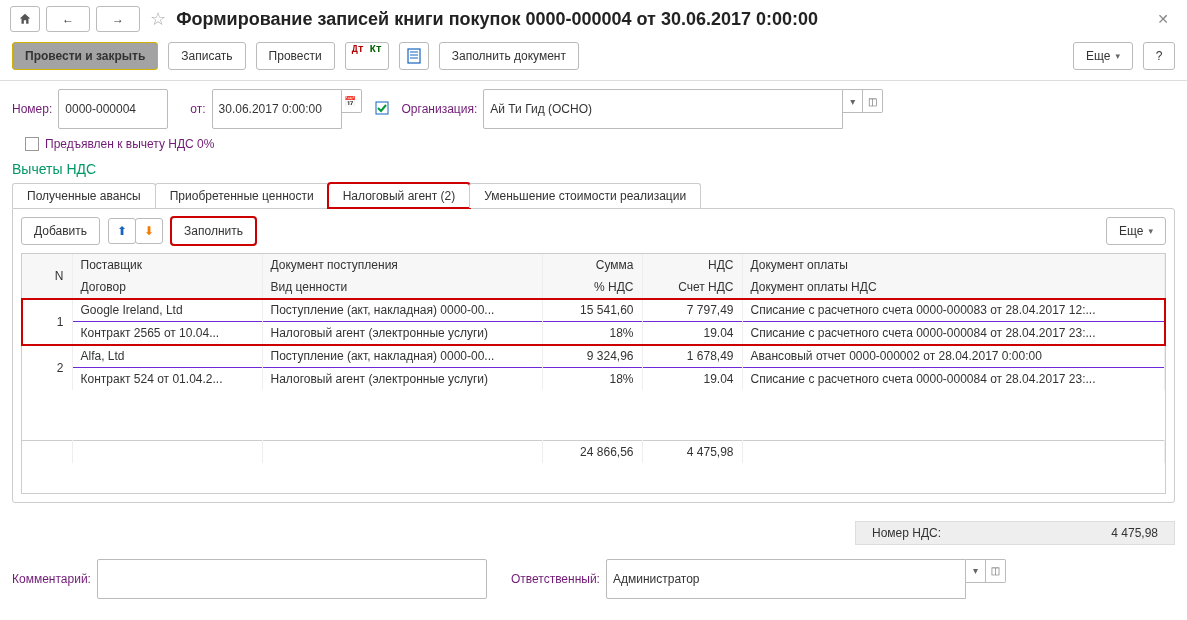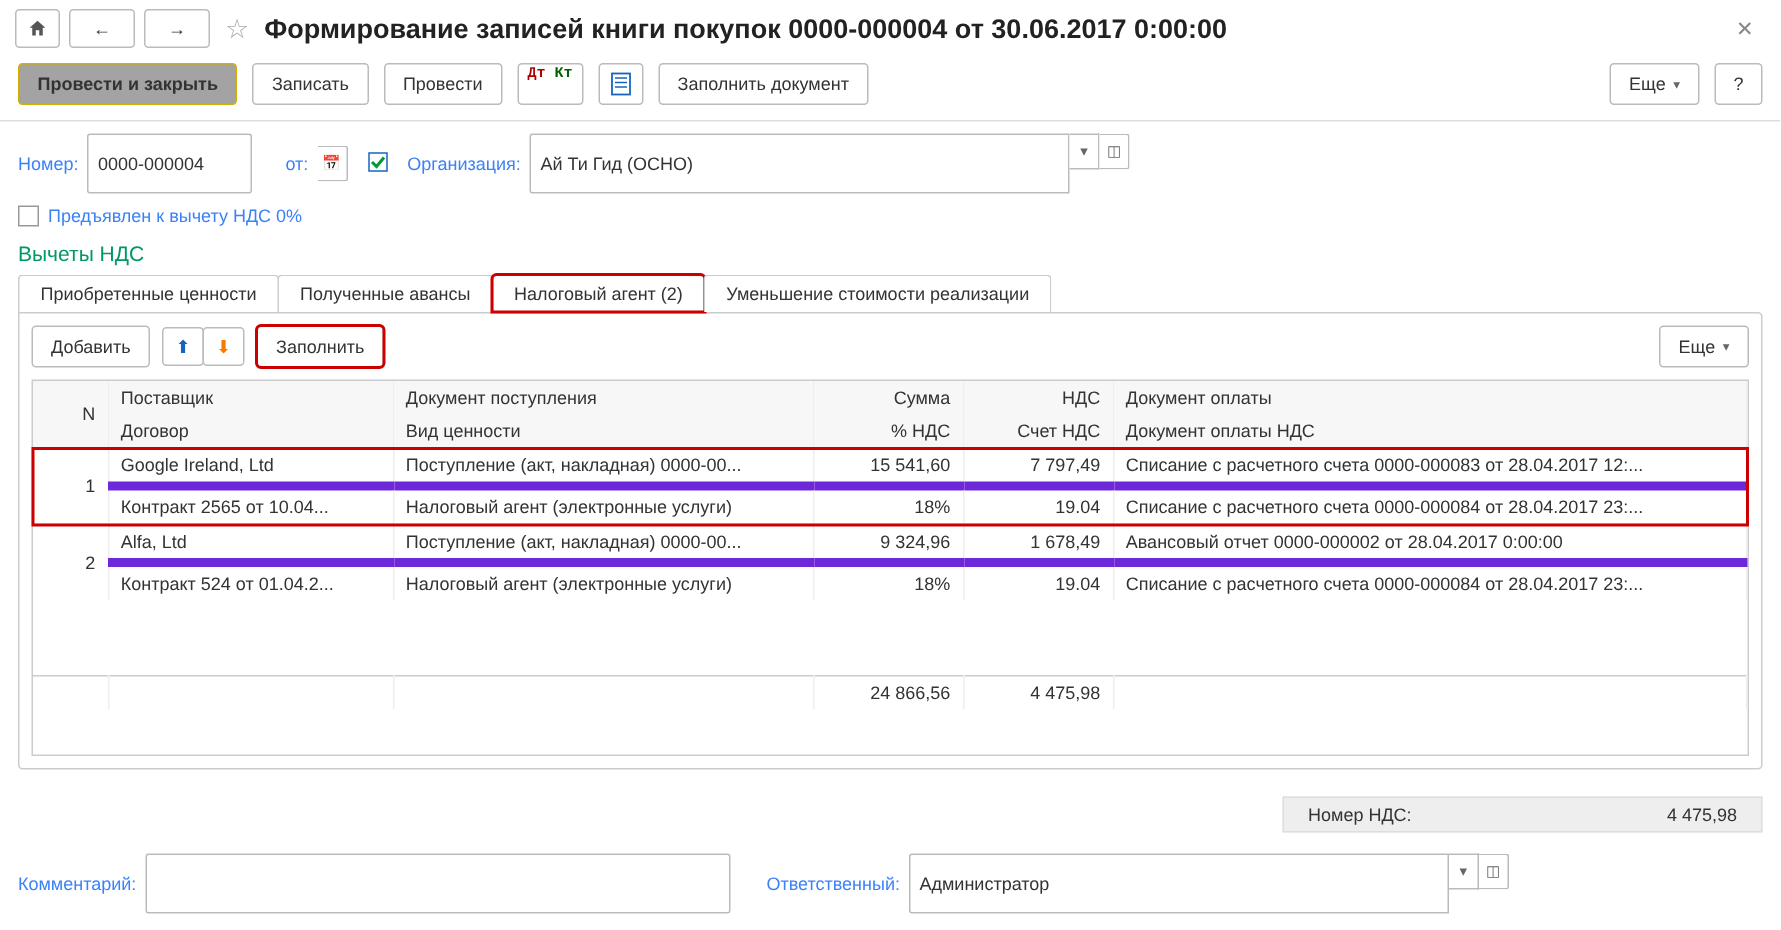--- a/index.html
+++ b/index.html
@@ -88,21 +88,21 @@
     display: inline-flex; align-items: center; justify-content: center;
     cursor: pointer; background:#fff;
   }
   .spacer { flex: 1; }
   .form-row {
     display: flex;
     align-items: center;
     gap: 6px;
     padding: 8px 12px 4px;
   }
-  .label { color: #3b82f6; }
+  .label { color: #701a75; }
   .input {
     border: 1px solid #bbb;
     height: 40px;
     padding: 0 6px;
     font-size: 12px;
     background: #fff;
     display: inline-flex;
     align-items: center;
     border-radius: 2px;
   }
@@ -110,21 +110,21 @@
   .input-group .input { border-radius: 2px 0 0 2px; }
   .input-group .sbtn {
     border: 1px solid #bbb;
     border-left: none;
     width: 20px; height: 24px;
     display:inline-flex; align-items:center; justify-content:center;
     background:#fff; cursor:pointer;
     font-size:10px; color:#666;
   }
   .input-group .sbtn:last-child { border-radius: 0 2px 2px 0; }
-  .check-row { display:flex; align-items:center; gap:6px; padding: 4px 12px 8px; }
+  .check-row { display:flex; align-items:center; gap:6px; padding: 4px 25px 8px; }
   .checkbox { width:14px; height:14px; border:1px solid #999; background:#fff; cursor:pointer; }
   .section-title { color:#009966; font-size:14px; padding: 2px 12px 6px; }
   .tabs {
     display:flex; gap:0; padding: 0 12px;
   }
   .tab {
     border:1px solid #ccc;
     border-bottom:none;
     background:#fff;
     padding: 5px 14px;
@@ -148,21 +148,21 @@
     background:#fff; cursor:pointer;
   }
   .arrow-up { color:#1565c0; }
   .arrow-down { color:#f57c00; }
   .table-wrap { margin-top:8px; border:1px solid #ccc; }
   table { border-collapse: collapse; width:100%; table-layout:fixed; }
   th, td { font-size:12px; text-align:left; padding:4px 8px; overflow:hidden; white-space:nowrap; text-overflow:ellipsis; border-right:1px solid #eee;}
   th { background:#f7f7f7; font-weight:normal; color:#333; border-bottom:1px solid #ddd; }
   thead tr:first-child th { border-bottom:none; }
   thead tr:last-child th { border-bottom:1px solid #ccc; }
-  tbody tr td { border-top:6px solid #6d28d9; }
+  tbody tr td { border-top:1px solid #6d28d9; }
   tbody tr.row-start td { border-top:1px solid #e0e0e0; }
   .col-n { width:50px; text-align:right; }
   .col-supplier { width:190px; }
   .col-doc { width:280px; }
   .col-sum { width:100px; text-align:right; }
   .col-nds { width:100px; text-align:right; }
   .col-pay { width:auto; }
   tbody.row1 { outline:2px solid #c00; outline-offset:-1px; }
   .table-footer td { border-top:1px solid #ccc; font-weight:normal; }
   .empty-row td { height: 50px; border:none; }
@@ -214,20 +214,21 @@
   <div class="spacer"></div>
   <button class="btn btn-dropdown">Еще</button>
   <button class="btn" style="width:32px">?</button>
 </div>
 
 <div class="form-row">
   <span class="label">Номер:</span>
   <span class="input" style="width:110px">0000-000004</span>
   <span class="label" style="margin-left:16px">от:</span>
   <div class="input-group">
+    <span class="input" style="width:130px">30.06.2017  0:00:00</span>
     <span class="sbtn">📅</span>
   </div>
   <span style="margin:0 6px;">
     <svg width="16" height="16" viewBox="0 0 16 16">
         <rect x="2" y="2" width="12" height="12" fill="#fff" stroke="#1565c0"></rect>
         <path d="M4 8 l3 3 l5 -6" fill="none" stroke="#009933" stroke-width="2"></path>
       </svg>
   </span>
   <span class="label">Организация:</span>
   <div class="input-group" style="flex:0 0 auto">
@@ -238,22 +239,22 @@
 </div>
 
 <div class="check-row">
   <div class="checkbox"></div>
   <span class="label">Предъявлен к вычету НДС 0%</span>
 </div>
 
 <div class="section-title">Вычеты НДС</div>
 
 <div class="tabs">
+  <div class="tab">Полученные авансы</div>
   <div class="tab">Приобретенные ценности</div>
-  <div class="tab">Полученные авансы</div>
   <div class="tab highlight">Налоговый агент (2)</div>
   <div class="tab">Уменьшение стоимости реализации</div>
 </div>
 
 <div class="subpanel">
   <div class="sub-toolbar">
     <button class="btn">Добавить</button>
     <div style="display:flex; gap:0;">
       <div class="arrow-btn">
           <span class="arrow-up">⬆</span>

